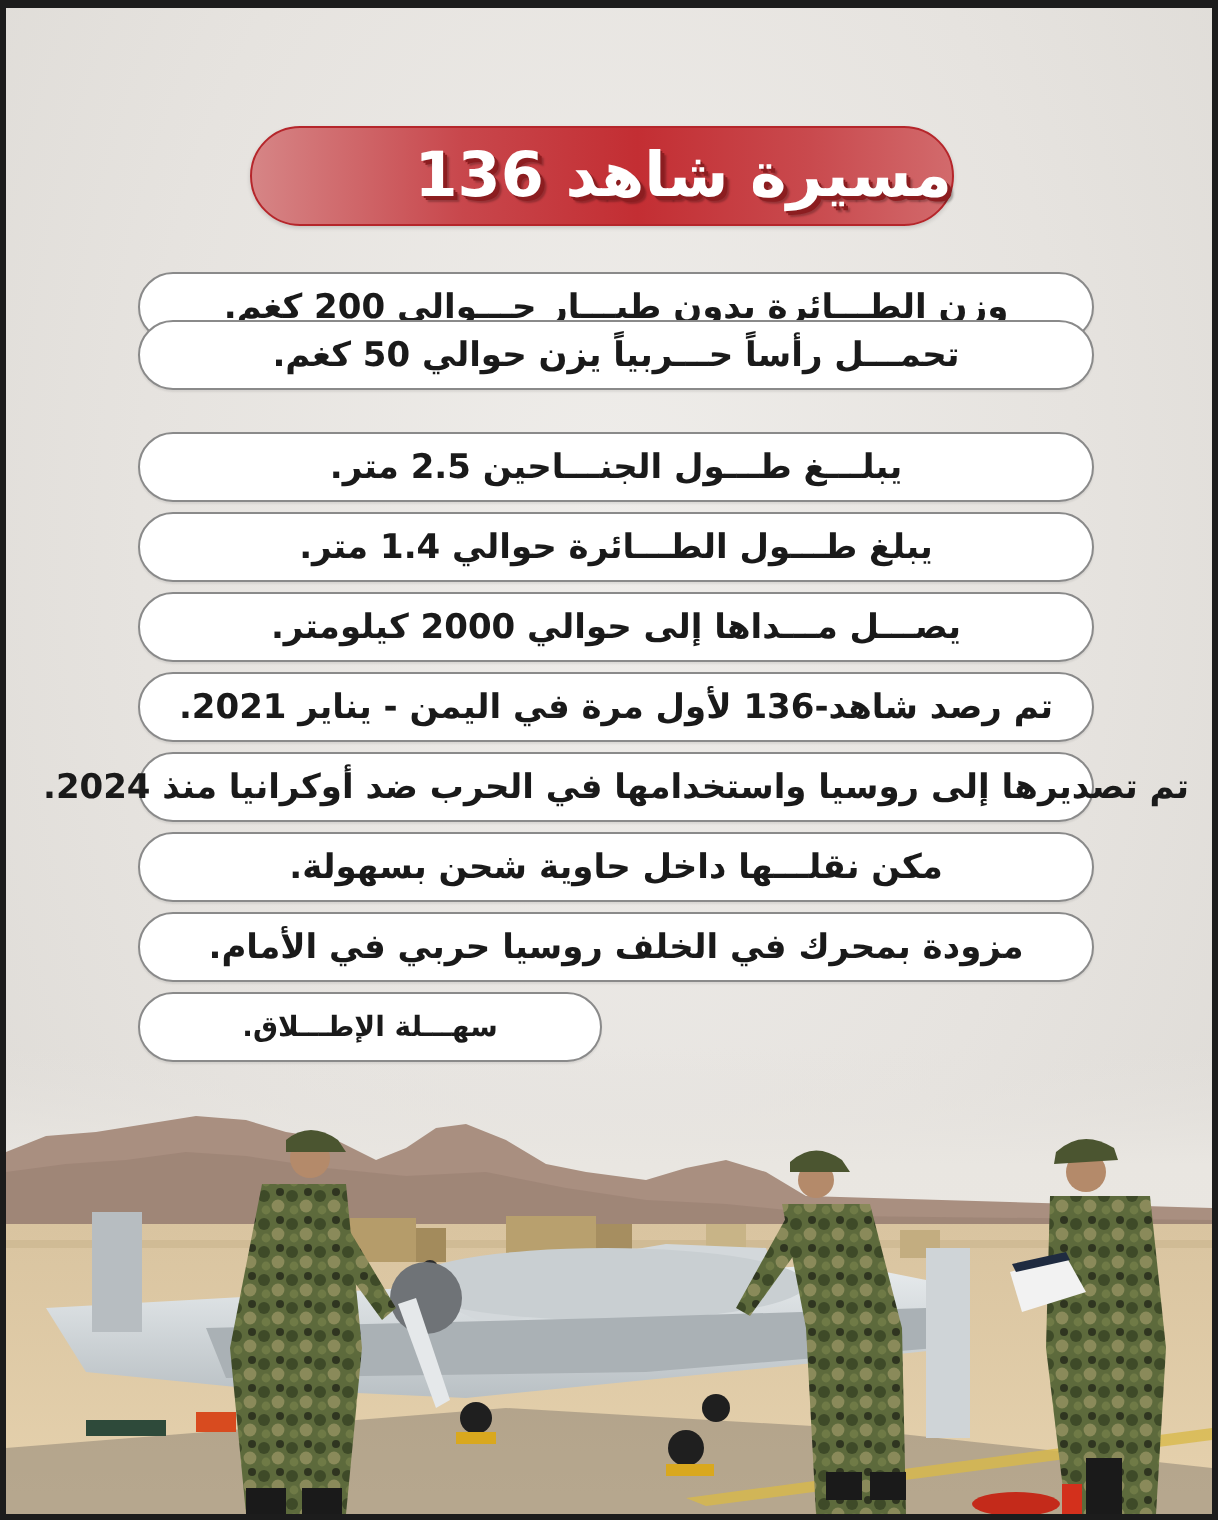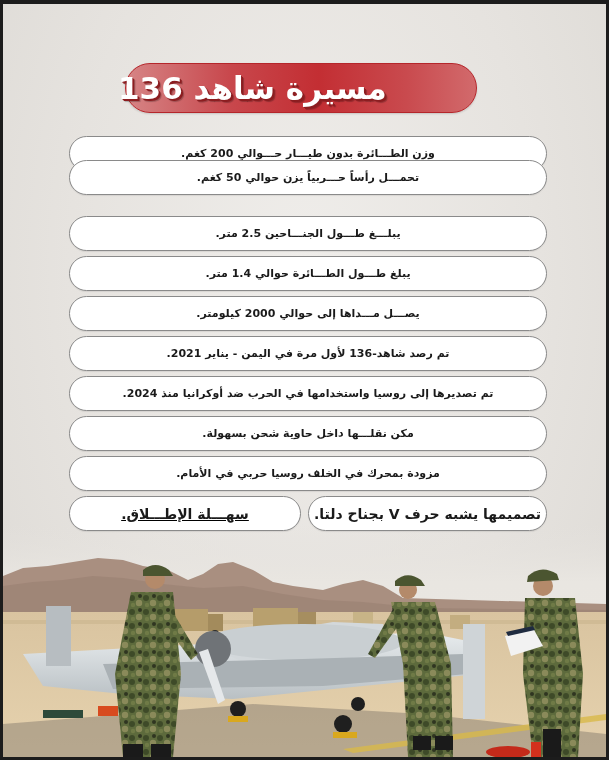--- a/index.html
+++ b/index.html
@@ -17,21 +17,21 @@
     position: absolute; left: 0; top: 520px; width: 603px; height: 233px;
   }
   .photo svg { display: block; width: 603px; height: 233px; }
   .title-pill {
     position: absolute; left: 122px; top: 59px; width: 352px; height: 50px;
     border-radius: 25px;
     background: linear-gradient(90deg, #d68586 0%, #c8474c 30%, #c32e33 55%, #c94a4e 80%, #d26a6c 100%);
     border: 1px solid #b5262b;
     box-sizing: border-box;
     box-shadow: 0 1px 2px rgba(0,0,0,0.15);
-    display: flex; align-items: center; justify-content: flex-start;
+    display: flex; align-items: center; justify-content: flex-end;
   }
   .title-text {
     direction: rtl;
     color: #ffffff;
     font-family: "DejaVu Sans", sans-serif;
     font-weight: bold;
     font-size: 31px;
     letter-spacing: 0.5px;
     text-shadow: 2px 2px 0 #8c1d20, 1px 1px 0 #8c1d20, 3px 3px 1px rgba(0,0,0,0.25);
     margin-left: -8px;
@@ -44,27 +44,27 @@
     background: #ffffff;
     border: 1px solid #8a8a8a;
     box-sizing: border-box;
     box-shadow: 0 1px 1px rgba(0,0,0,0.08);
     display: flex; align-items: center; justify-content: center;
     direction: rtl;
   }
   .pill span {
     color: #1a1a1a;
     font-family: "DejaVu Sans", sans-serif;
-    font-size: 11px;
+    font-size: 17px;
     font-weight: bold;
     white-space: nowrap;
   }
   .pill.full { left: 66px; width: 478px; }
   .pill.half-right { left: 305px; width: 239px; }
-  .pill.half-left { left: 66px; width: 232px; text-decoration: underline; }
+  .pill.half-left { left: 66px; width: 232px; }
   .pill.half-right span, .pill.half-left span { font-size: 14px; }
 </style>
 </head>
 <body>
 
 <div class="frame">
 
   <div class="photo">
     <svg viewBox="0 0 603 233" xmlns="http://www.w3.org/2000/svg">
       <defs>
@@ -189,20 +189,17 @@
     </div>
     <div class="pill full" style="top:372px;">
       <span>تم تصديرها إلى روسيا واستخدامها في الحرب ضد أوكرانيا منذ 2024.</span>
     </div>
     <div class="pill full" style="top:412px;">
       <span>مكن نقلـــها داخل حاوية شحن بسهولة.</span>
     </div>
     <div class="pill full" style="top:452px;">
       <span>مزودة بمحرك في الخلف روسيا حربي في الأمام.</span>
     </div>
-    <div class="pill half-right" style="top:492px;">
-      <span>تصميمها يشبه حرف V بجناح دلتا.</span>
-    </div>
     <div class="pill half-left" style="top:492px;">
       <span>سهـــلة الإطـــلاق.</span>
     </div>
   </div>
 </div>
 
 </body></html>

